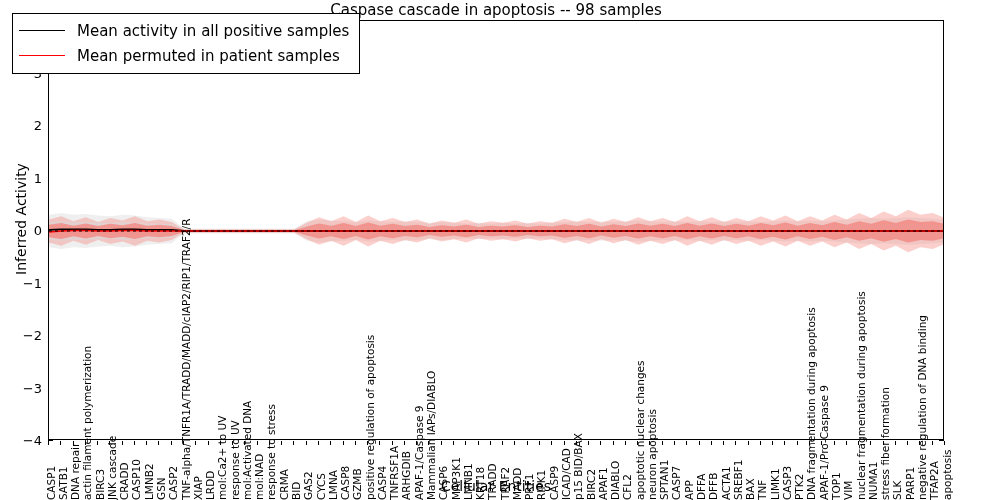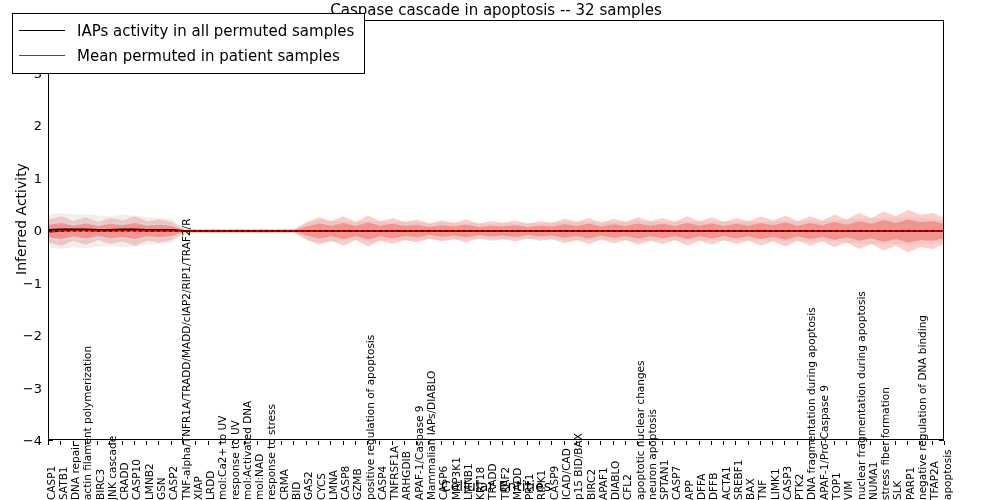--- a/index.html
+++ b/index.html
@@ -63,21 +63,21 @@
   .legrow{display:flex;align-items:center;height:25px;}
   .legline{width:46px;height:0;border-top:1.6px solid #000;margin-right:12px;}
   .legline.red{border-top-color:#ff0000;}
   .legtxt{font-size:15px;color:#000;white-space:nowrap;}
 </style>
 </head>
 <body>
 
 <div id="fig">
 
-  <div class="title">Caspase cascade in apoptosis -- 32 samples</div>
+  <div class="title">Caspase cascade in apoptosis -- 98 samples</div>
 
   <div class="ylabel">Inferred Activity</div>
   <div id="yticks">
       <div class="ytick" style="top: 20px;">4</div>
       <div class="ytickmark" style="top: 20px;"></div>
       <div class="ytickmark r" style="top: 20px;"></div>
       <div class="ytick" style="top: 72.5px;">3</div>
       <div class="ytickmark" style="top: 72.5px;"></div>
       <div class="ytickmark r" style="top: 72.5px;"></div>
       <div class="ytick" style="top: 125px;">2</div>
@@ -113,21 +113,21 @@
           <path d="M0.00 208.95 L12.27 208.42 L24.55 208.42 L36.82 208.42 L49.10 208.95 L61.37 208.95 L73.64 208.42 L85.92 208.42 L98.19 208.95 L110.47 208.95 L122.74 208.95 L135.01 210.00 L147.29 210.00 L159.56 210.00 L171.84 210.00 L184.11 210.00 L196.38 210.00 L208.66 210.00 L220.93 210.00 L233.21 210.00 L245.48 210.00 L257.75 210.00 L270.03 210.00 L282.30 210.00 L294.58 210.00 L306.85 210.00 L319.12 210.00 L331.40 210.00 L343.67 210.00 L355.95 210.00 L368.22 210.00 L380.49 210.00 L392.77 210.00 L405.04 210.00 L417.32 210.00 L429.59 210.00 L441.86 210.00 L454.14 210.00 L466.41 210.00 L478.68 210.00 L490.96 210.00 L503.23 210.00 L515.51 210.00 L527.78 210.00 L540.05 210.00 L552.33 210.00 L564.60 210.00 L576.88 210.00 L589.15 210.00 L601.42 210.00 L613.70 210.00 L625.97 210.00 L638.25 210.00 L650.52 210.00 L662.79 210.00 L675.07 210.00 L687.34 210.00 L699.62 210.00 L711.89 210.00 L724.16 210.00 L736.44 210.00 L748.71 210.00 L760.99 210.00 L773.26 210.00 L785.53 210.00 L797.81 210.00 L810.08 210.00 L822.36 210.00 L834.63 210.00 L846.90 210.00 L859.18 210.00 L871.45 210.00 L883.73 210.00 L896.00 210.00 " fill="none" stroke="#000000" stroke-width="1.8"></path>
           <path d="M0.00 211.05 L12.27 210.00 L24.55 209.48 L36.82 209.48 L49.10 210.00 L61.37 210.00 L73.64 209.48 L85.92 209.48 L98.19 210.00 L110.47 210.00 L122.74 210.00 L135.01 210.00 L147.29 210.00 L159.56 210.00 L171.84 210.00 L184.11 210.00 L196.38 210.00 L208.66 210.00 L220.93 210.00 L233.21 210.00 L245.48 210.00 L257.75 210.00 L270.03 210.00 L282.30 210.00 L294.58 210.00 L306.85 210.00 L319.12 210.00 L331.40 210.00 L343.67 210.00 L355.95 210.00 L368.22 210.00 L380.49 210.00 L392.77 210.00 L405.04 210.00 L417.32 210.00 L429.59 210.00 L441.86 210.00 L454.14 210.00 L466.41 210.00 L478.68 210.00 L490.96 210.00 L503.23 210.00 L515.51 210.00 L527.78 210.00 L540.05 210.00 L552.33 210.00 L564.60 210.00 L576.88 210.00 L589.15 210.00 L601.42 210.00 L613.70 210.00 L625.97 210.00 L638.25 210.00 L650.52 210.00 L662.79 210.00 L675.07 210.00 L687.34 210.00 L699.62 210.00 L711.89 210.00 L724.16 210.00 L736.44 210.00 L748.71 210.00 L760.99 210.00 L773.26 210.00 L785.53 210.00 L797.81 210.00 L810.08 210.00 L822.36 210.00 L834.63 210.00 L846.90 210.00 L859.18 210.00 L871.45 210.00 L883.73 210.00 L896.00 210.00 " fill="none" stroke="#ff0000" stroke-width="1.6"></path>
           <path d="M0 210 L896 210" fill="none" stroke="#000" stroke-width="1.2" stroke-dasharray="3,3"></path>
         </svg>
     </div>
   </div>
 
   <div class="legend">
     <div class="legrow">
       <span class="legline"></span>
-      <span class="legtxt">IAPs activity in all permuted samples</span>
+      <span class="legtxt">Mean activity in all positive samples</span>
     </div>
     <div class="legrow">
       <span class="legline red"></span>
       <span class="legtxt">Mean permuted in patient samples</span>
     </div>
   </div>
 
   <div class="xticks" id="xticks">
       <div class="xtick" style="left: 3.5px;">
         <span>CASP1</span>

